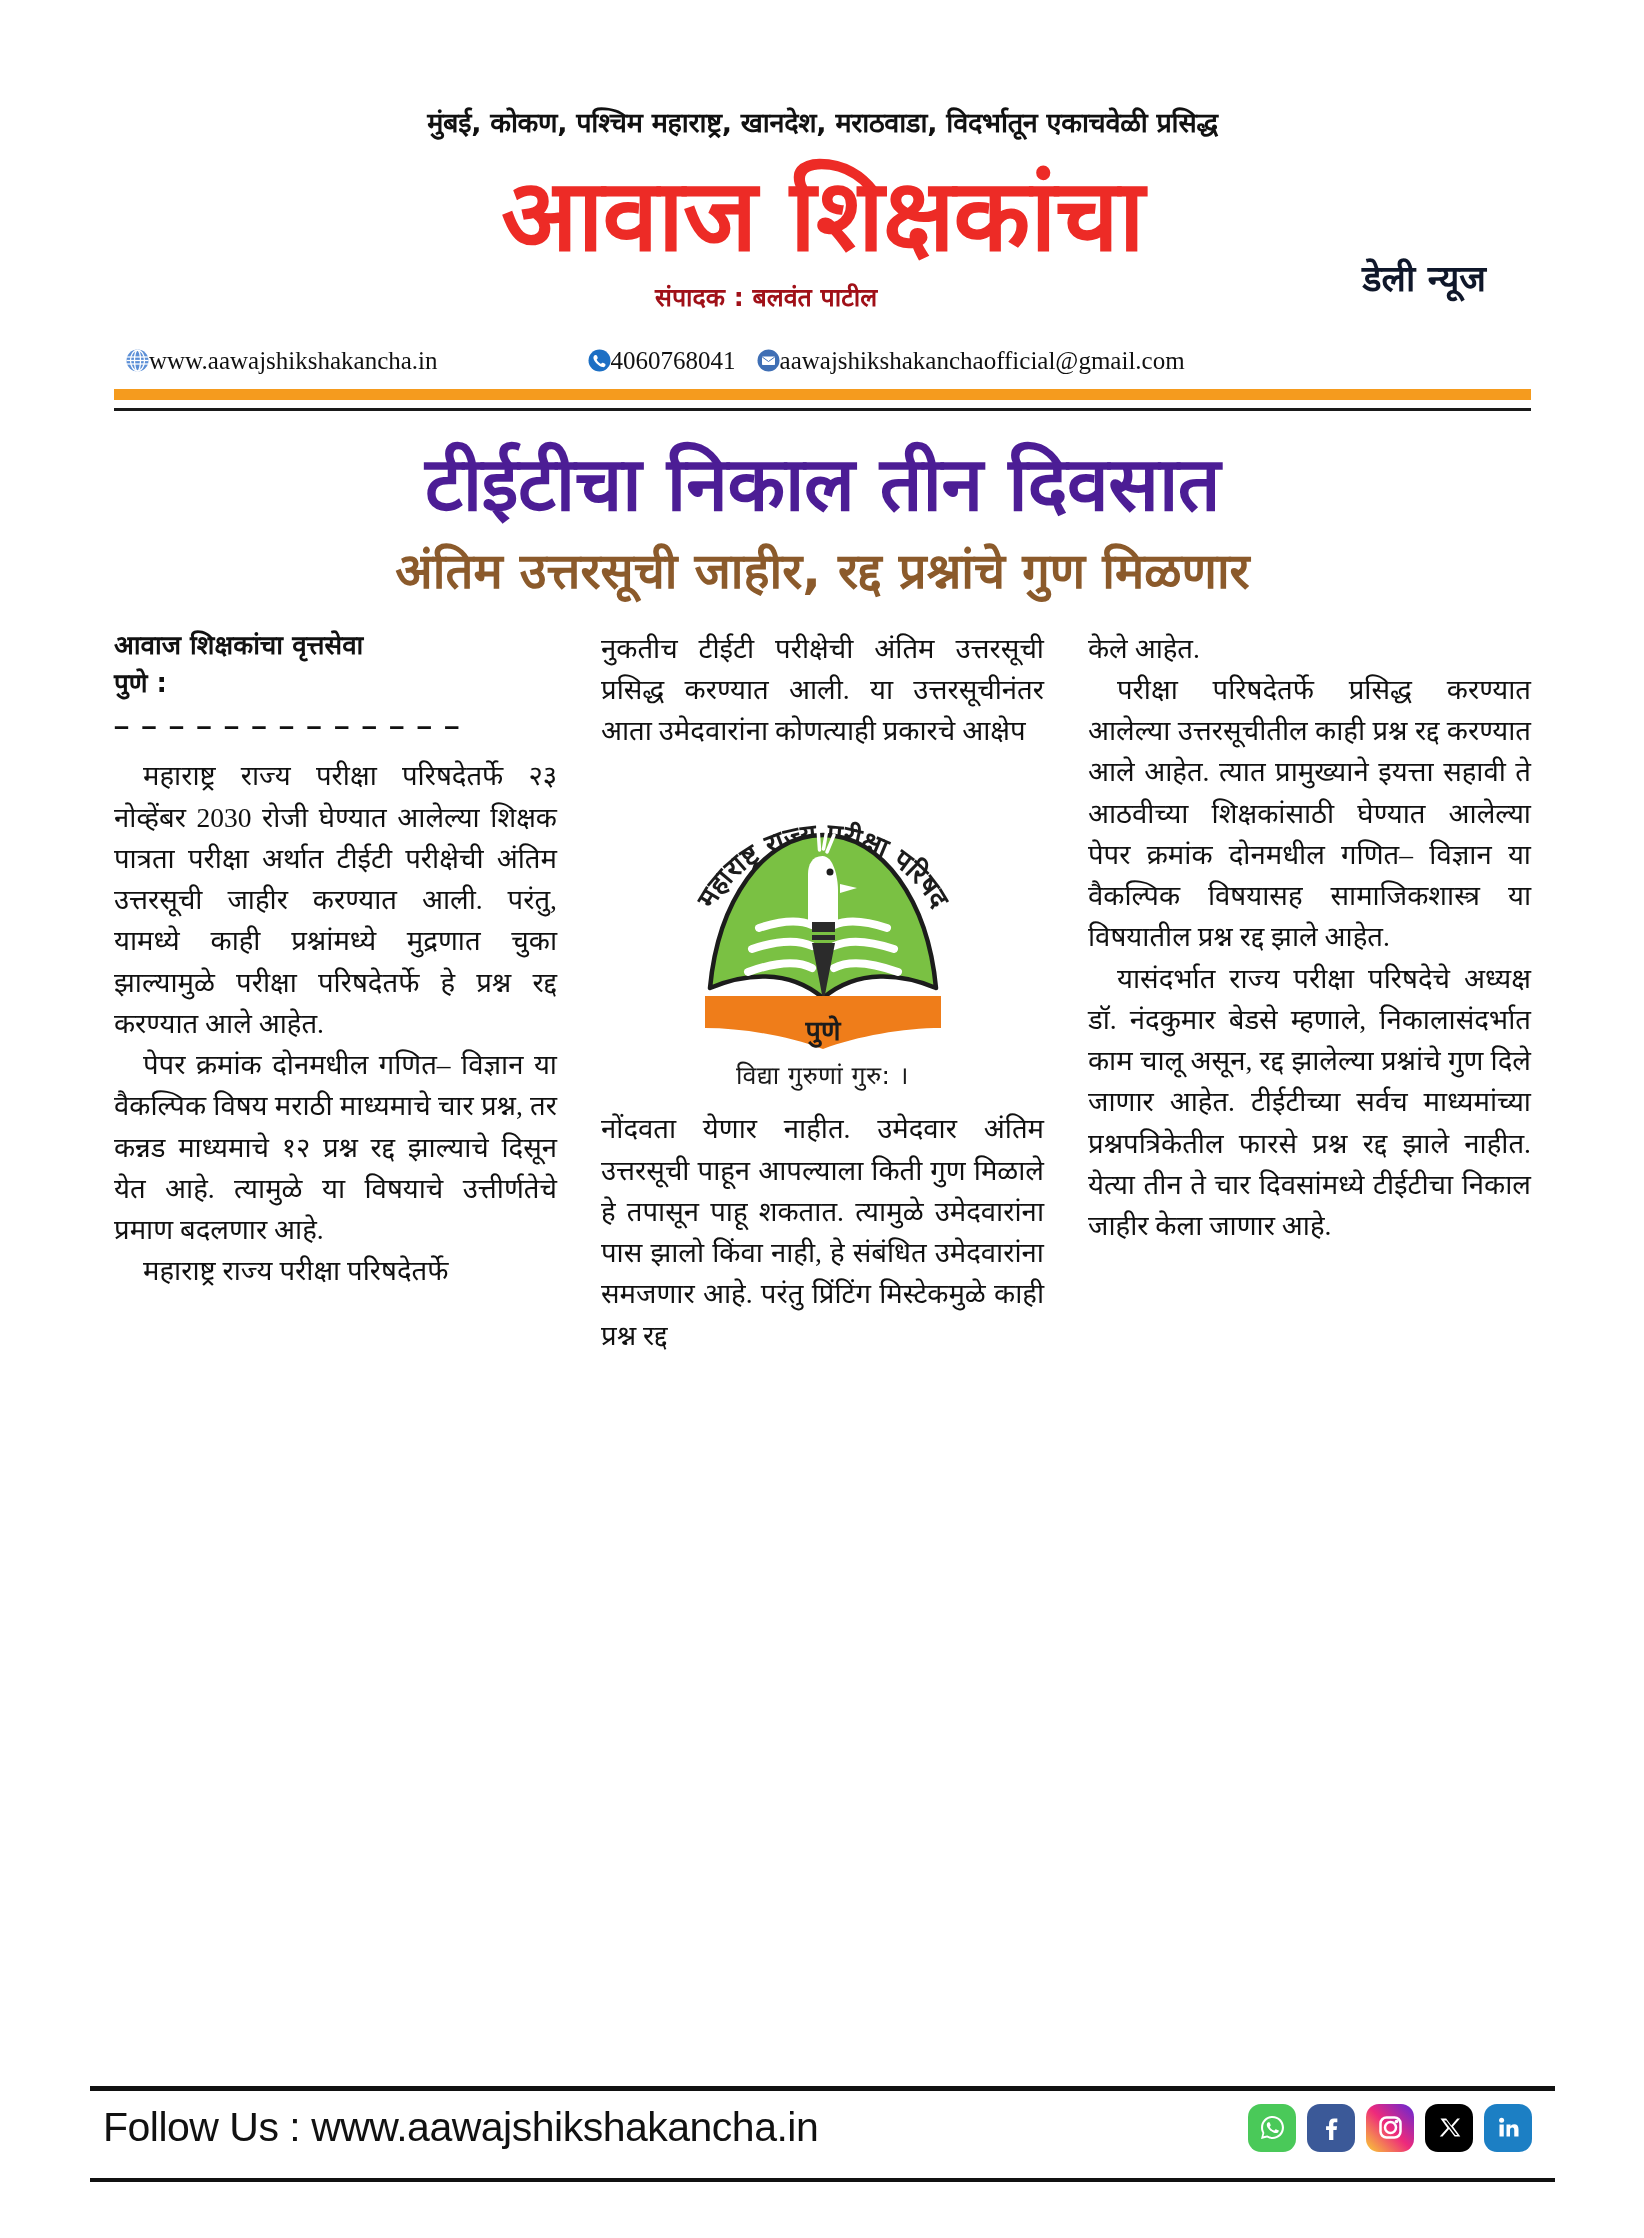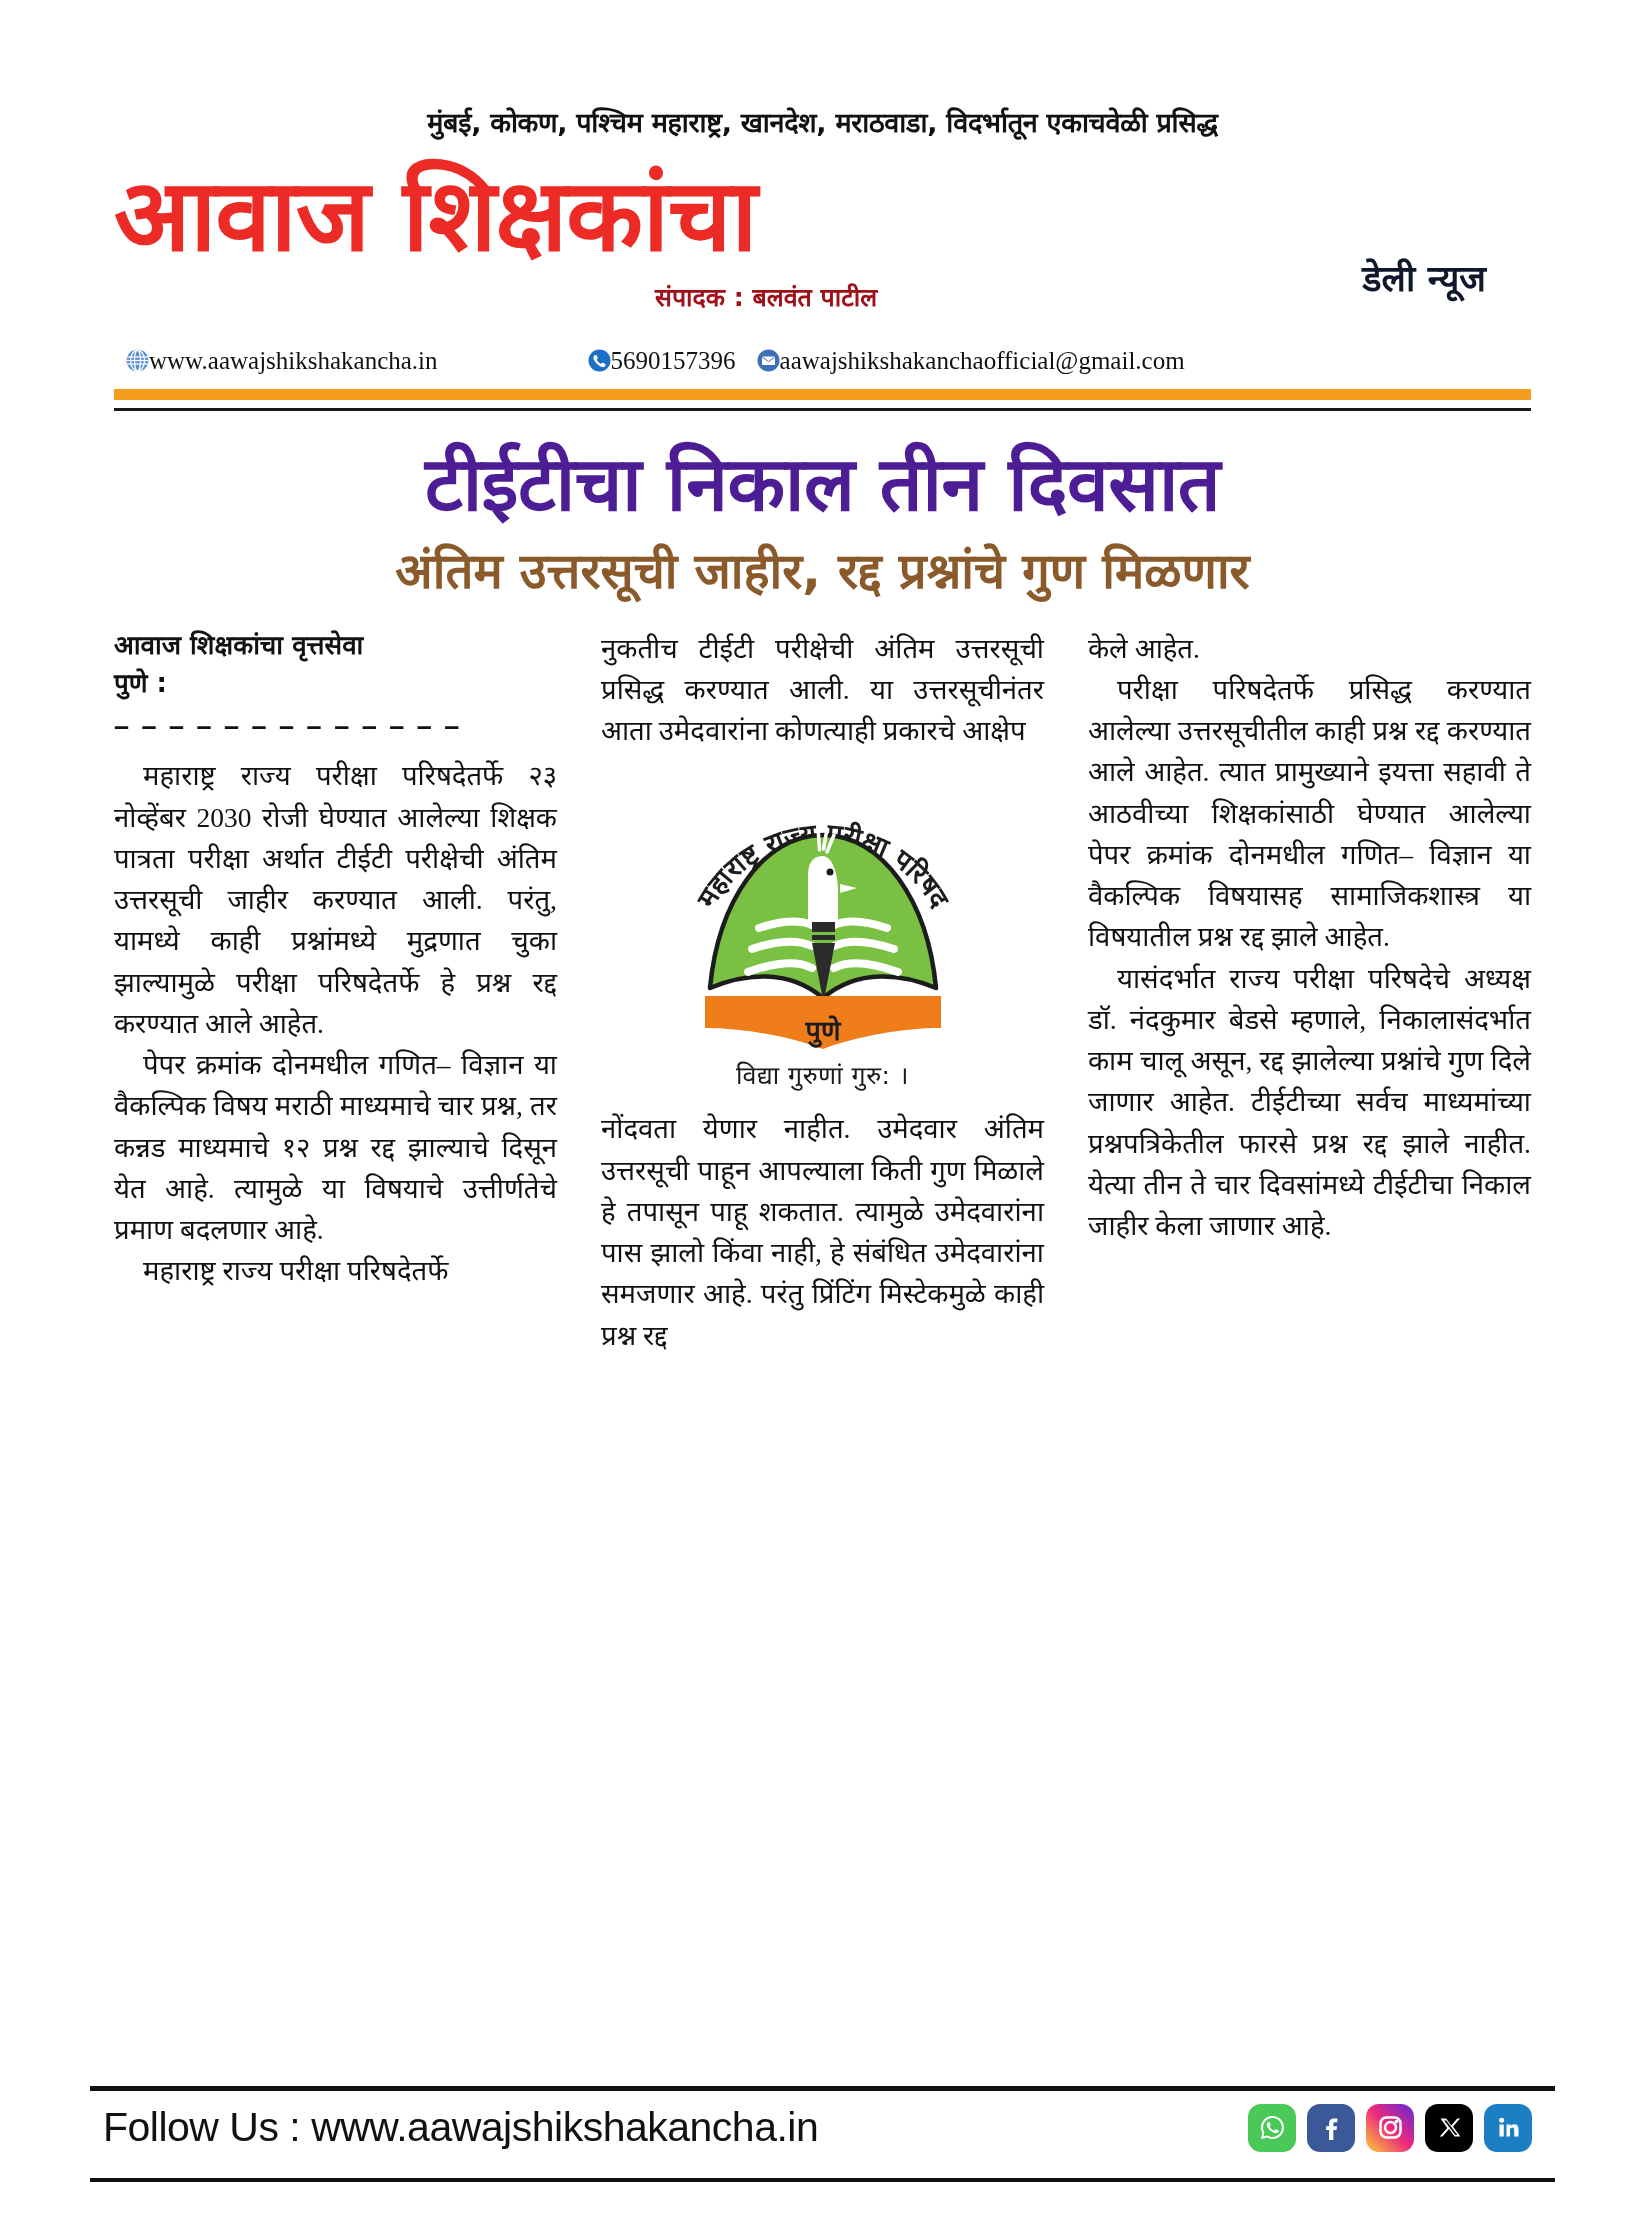--- a/index.html
+++ b/index.html
@@ -29,20 +29,21 @@
     text-align: center;
     font-family: "DejaVu Sans", sans-serif;
     font-weight: bold;
     font-size: 27px;
     letter-spacing: -0.3px;
     color: #111111;
     padding-top: 100px;
     line-height: 1.1;
   }
   .masthead-title {
+    text-align: center;
     font-family: "DejaVu Sans", sans-serif;
     font-weight: bold;
     font-size: 100px;
     line-height: 1.05;
     color: #ED2B26;
     margin-top: 25px;
     letter-spacing: -1px;
   }
   .masthead-row {
     position: relative;
@@ -275,21 +276,21 @@
       <span>www.aawajshikshakancha.in</span>
     </div>
 
     <div class="contact-item phone">
       <span class="cicon">
         <svg viewBox="0 0 46 46">
           <circle cx="23" cy="23" r="22" fill="#1C6FC4"></circle>
           <path d="M15 12c2 0 3 1 4 4 .8 2.4.4 3-1 4.2-.7.6-.6 1.3 0 2.4 1.6 2.9 3.6 4.9 6.4 6.4 1.1.6 1.8.7 2.4 0 1.2-1.4 1.8-1.8 4.2-1 3 1 4 2 4 4 0 2.6-2.6 4.6-5.4 4.2C22 35.4 10.6 24 10.8 17.4 11 14.6 12.6 12 15 12z" fill="#ffffff"></path>
         </svg>
       </span>
-      <span>5690157396</span>
+      <span>4060768041</span>
     </div>
 
     <div class="contact-item mail">
       <span class="cicon">
         <svg viewBox="0 0 46 46">
           <circle cx="23" cy="23" r="22" fill="#3F6FB5"></circle>
           <rect x="10" y="15" width="26" height="17" rx="1.5" fill="#ffffff"></rect>
           <path d="M10.5 16 L23 25 L35.5 16" fill="none" stroke="#3F6FB5" stroke-width="2"></path>
         </svg>
       </span>

